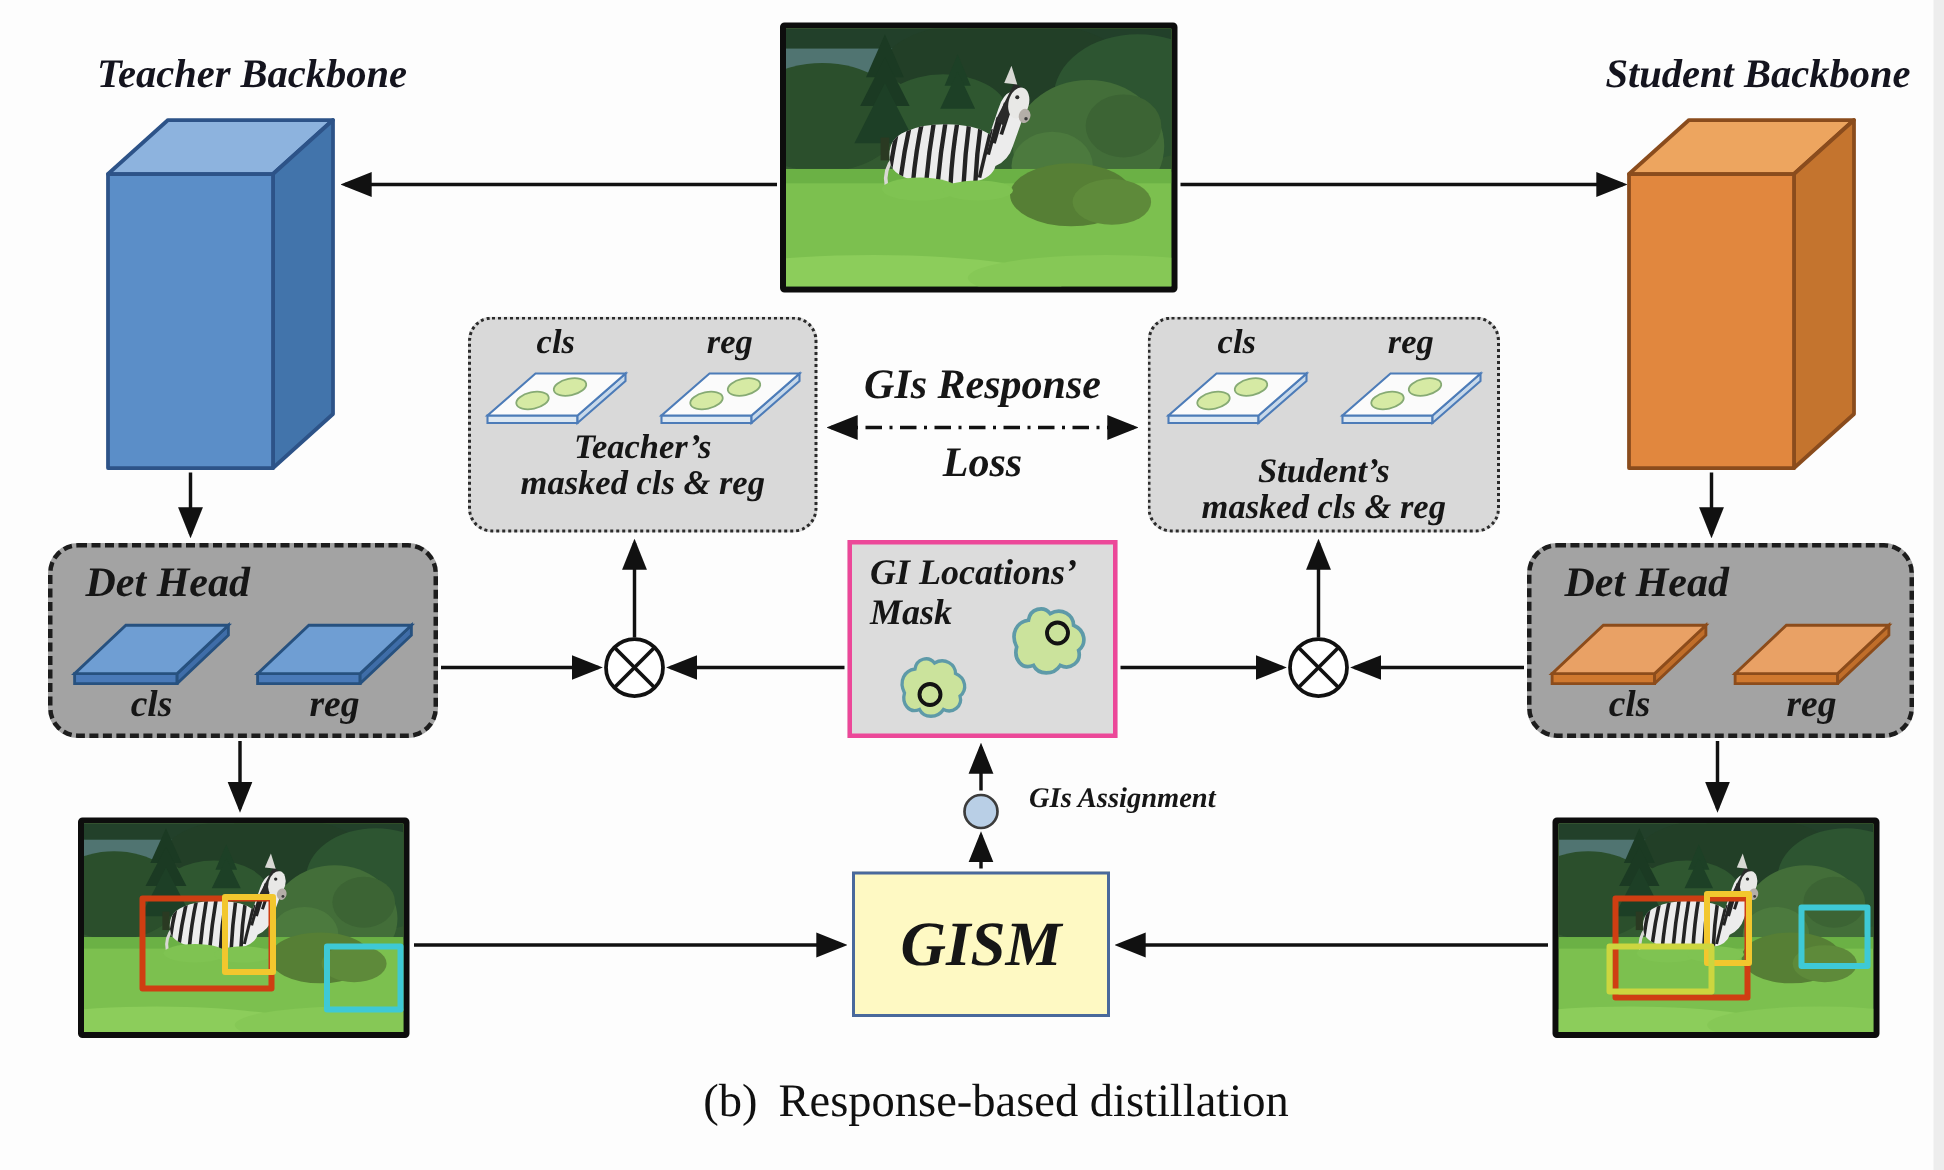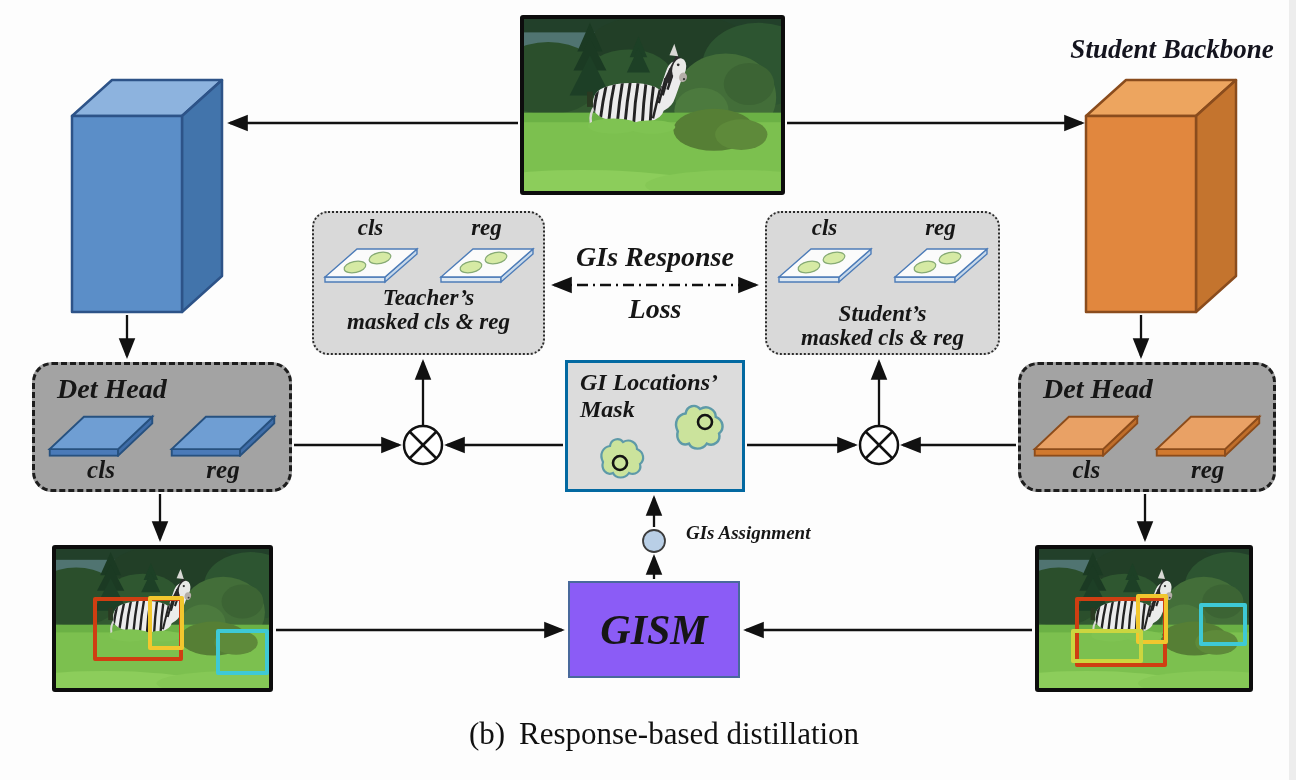--- a/index.html
+++ b/index.html
@@ -19,24 +19,24 @@
   .panel-col{display:flex;flex-direction:column;align-items:center;}
   .panel-lbl{font-style:italic;font-weight:700;font-size:23px;line-height:24px;}
   .masked-cap{font-style:italic;font-weight:700;font-size:23px;line-height:24px;text-align:center;}
   
   .dethead{box-sizing:border-box;background:#a3a3a3;border:3px dashed #1d1d1d;border-radius:20px;}
   .dh-title{position:absolute;left:22px;top:8px;font-style:italic;font-weight:700;font-size:28px;}
   .dh-row{position:absolute;left:0;right:0;bottom:6px;display:flex;justify-content:space-evenly;}
   .dh-col{display:flex;flex-direction:column;align-items:center;}
   .dh-lbl{font-style:italic;font-weight:700;font-size:25px;line-height:26px;}
   
-  .maskbox{box-sizing:border-box;background:#dcdcdc;border:3px solid #0369a1;font-family:Liberation Serif, serif;}
+  .maskbox{box-sizing:border-box;background:#dcdcdc;border:3px solid #ec4899;font-family:Liberation Serif, serif;}
   .maskbox-title{position:absolute;left:12px;top:6px;font-style:italic;font-weight:700;font-size:24px;line-height:27px;}
   
-  .gism{box-sizing:border-box;background:#8b5cf6;border:2px solid #49699c;
+  .gism{box-sizing:border-box;background:#fef9c3;border:2px solid #49699c;
         display:flex;align-items:center;justify-content:center;
         font-style:italic;font-weight:700;font-size:42px;}
   .loss-line{font-style:italic;font-weight:700;font-size:28px;text-align:center;width:214px;}
   .assign-lbl{font-style:italic;font-weight:700;font-size:19px;}
   .caption{width:100%;text-align:center;font-size:31px;color:#101010;}
   .caption .cap-prefix{margin-right:14px;}
   .edge-strip{right:0;top:0;width:7px;height:780px;background:#e9e9e9;opacity:.8;}
 </style>
 </head>
 <body>
@@ -121,20 +121,21 @@
         <polygon points="77,44 113,10 113,17 77,51" fill="#c06e2a" stroke="#8c4c1b" stroke-width="2"></polygon>
         <polygon points="5,44 77,44 113,10 41,10" fill="#e9a165" stroke="#8c4c1b" stroke-width="2"></polygon>
       </symbol>
 
       <symbol id="gi-blob" viewBox="-26 -26 52 52">
         <path d="M-19,3 C-23,-5 -19,-12 -12,-13 C-11,-20 -3,-22 1,-17 C8,-21 15,-16 15,-10 C22,-7 23,1 18,5 C20,12 13,17 7,14 C3,20 -6,20 -9,14 C-16,17 -21,10 -19,3 Z" fill="#cbe39c" stroke="#5e9aa8" stroke-width="2.2"></path>
       </symbol>
     </defs>
   </svg>
 
+  <div class="abs lbl backbone-lbl" style="left:28px;top:34px;">Teacher Backbone</div>
   <div class="abs lbl backbone-lbl" style="left:1032px;top:34px;">Student Backbone</div>
 
   <svg class="abs" style="left:58px;top:76px;" width="168" height="240" viewBox="0 0 168 240">
     <polygon points="14,40 54,4 164,4 124,40" fill="#8db3de" stroke="#2d5388" stroke-width="2.5" stroke-linejoin="round"></polygon>
     <polygon points="124,40 164,4 164,200 124,236" fill="#4274ab" stroke="#2d5388" stroke-width="2.5" stroke-linejoin="round"></polygon>
     <rect x="14" y="40" width="110" height="196" fill="#5b8ec8" stroke="#2d5388" stroke-width="2.5" stroke-linejoin="round"></rect>
   </svg>
   <svg class="abs" style="left:1072px;top:76px;" width="168" height="240" viewBox="0 0 168 240">
     <polygon points="14,40 54,4 164,4 124,40" fill="#eda55f" stroke="#8a4c1d" stroke-width="2.5" stroke-linejoin="round"></polygon>
     <polygon points="124,40 164,4 164,200 124,236" fill="#c4742e" stroke="#8a4c1d" stroke-width="2.5" stroke-linejoin="round"></polygon>

